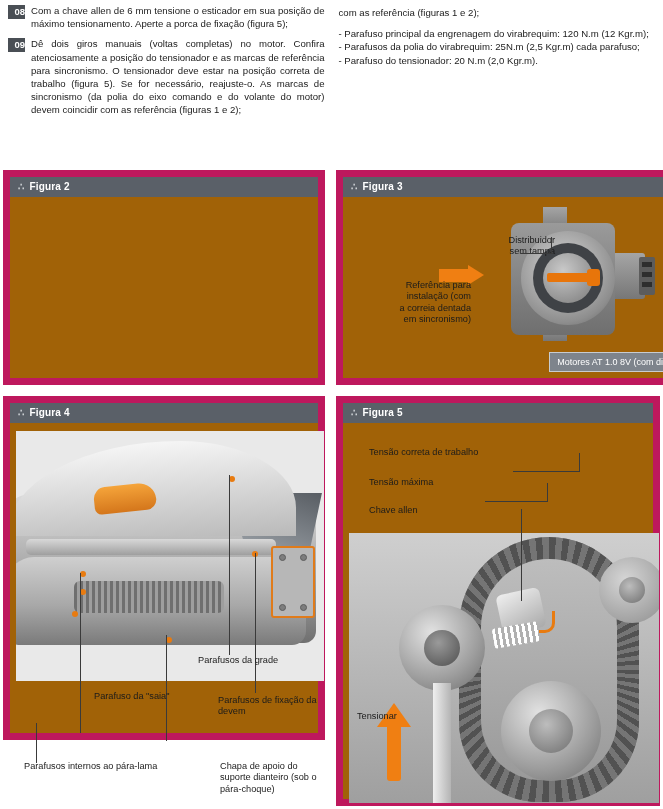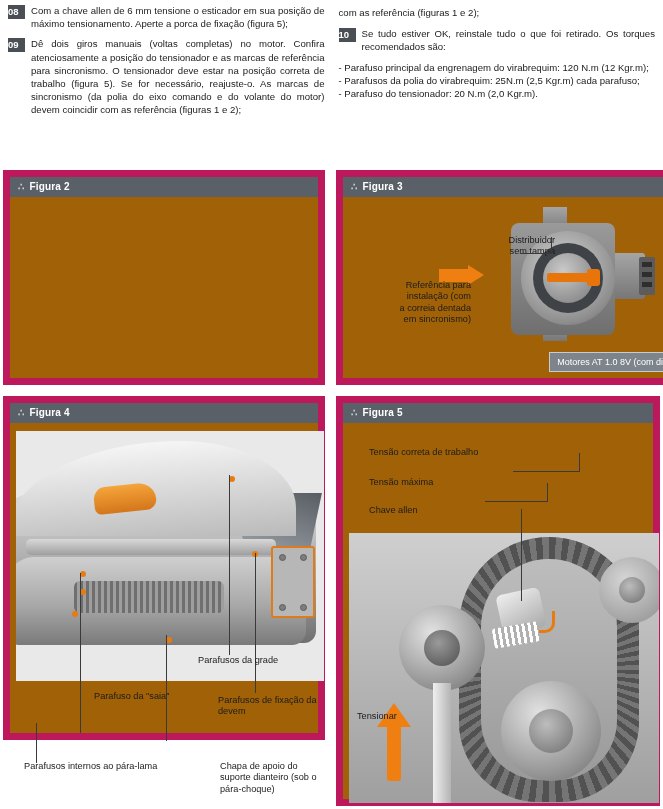--- a/index.html
+++ b/index.html
@@ -32,21 +32,21 @@
     gap: 6px;
     margin-bottom: 7px;
   }
   .step-num {
     flex: 0 0 auto;
     width: 17px; height: 14px;
     background: #4a4f55;
     color: #ffffff;
     font-size: 9.5px;
     font-weight: bold;
-    text-align: left;
+    text-align: right;
     line-height: 14px;
     margin-top: 1px;
   }
   .step-body {
     font-size: 9.6px;
     line-height: 13.2px;
     color: #1b1b1b;
     text-align: justify;
   }
   .plain-line {
@@ -405,24 +405,20 @@
         <div class="step-body">Com a chave allen de 6 mm tensione o esticador em sua posição de máximo tensionamento. Aperte a porca de fixação (figura 5);</div>
       </div>
       <div class="step">
         <div class="step-num">09</div>
         <div class="step-body">Dê dois giros manuais (voltas completas) no motor. Confira atenciosamente a posição do tensionador e as marcas de referência para sincronismo. O tensionador deve estar na posição correta de trabalho (figura 5). Se for necessário, reajuste-o. As marcas de sincronismo (da polia do eixo comando e do volante do motor) devem coincidir com as referência (figuras 1 e 2);</div>
       </div>
     </div>
 
     <div class="col">
       <div class="plain-line">com as referência (figuras 1 e 2);</div>
-      <div class="step">
-        <div class="step-num">10</div>
-        <div class="step-body">Se tudo estiver OK, reinstale tudo o que foi retirado. Os torques recomendados são:</div>
-      </div>
       <div class="torque-list">
         <div>- Parafuso principal da engrenagem do virabrequim: 120 N.m (12 Kgr.m);</div>
         <div>- Parafusos da polia do virabrequim: 25N.m (2,5 Kgr.m) cada parafuso;</div>
         <div>- Parafuso do tensionador: 20 N.m (2,0 Kgr.m).</div>
       </div>
     </div>
   </div>
 
   <div class="panel" id="fig2">
     <div class="panel-header">

